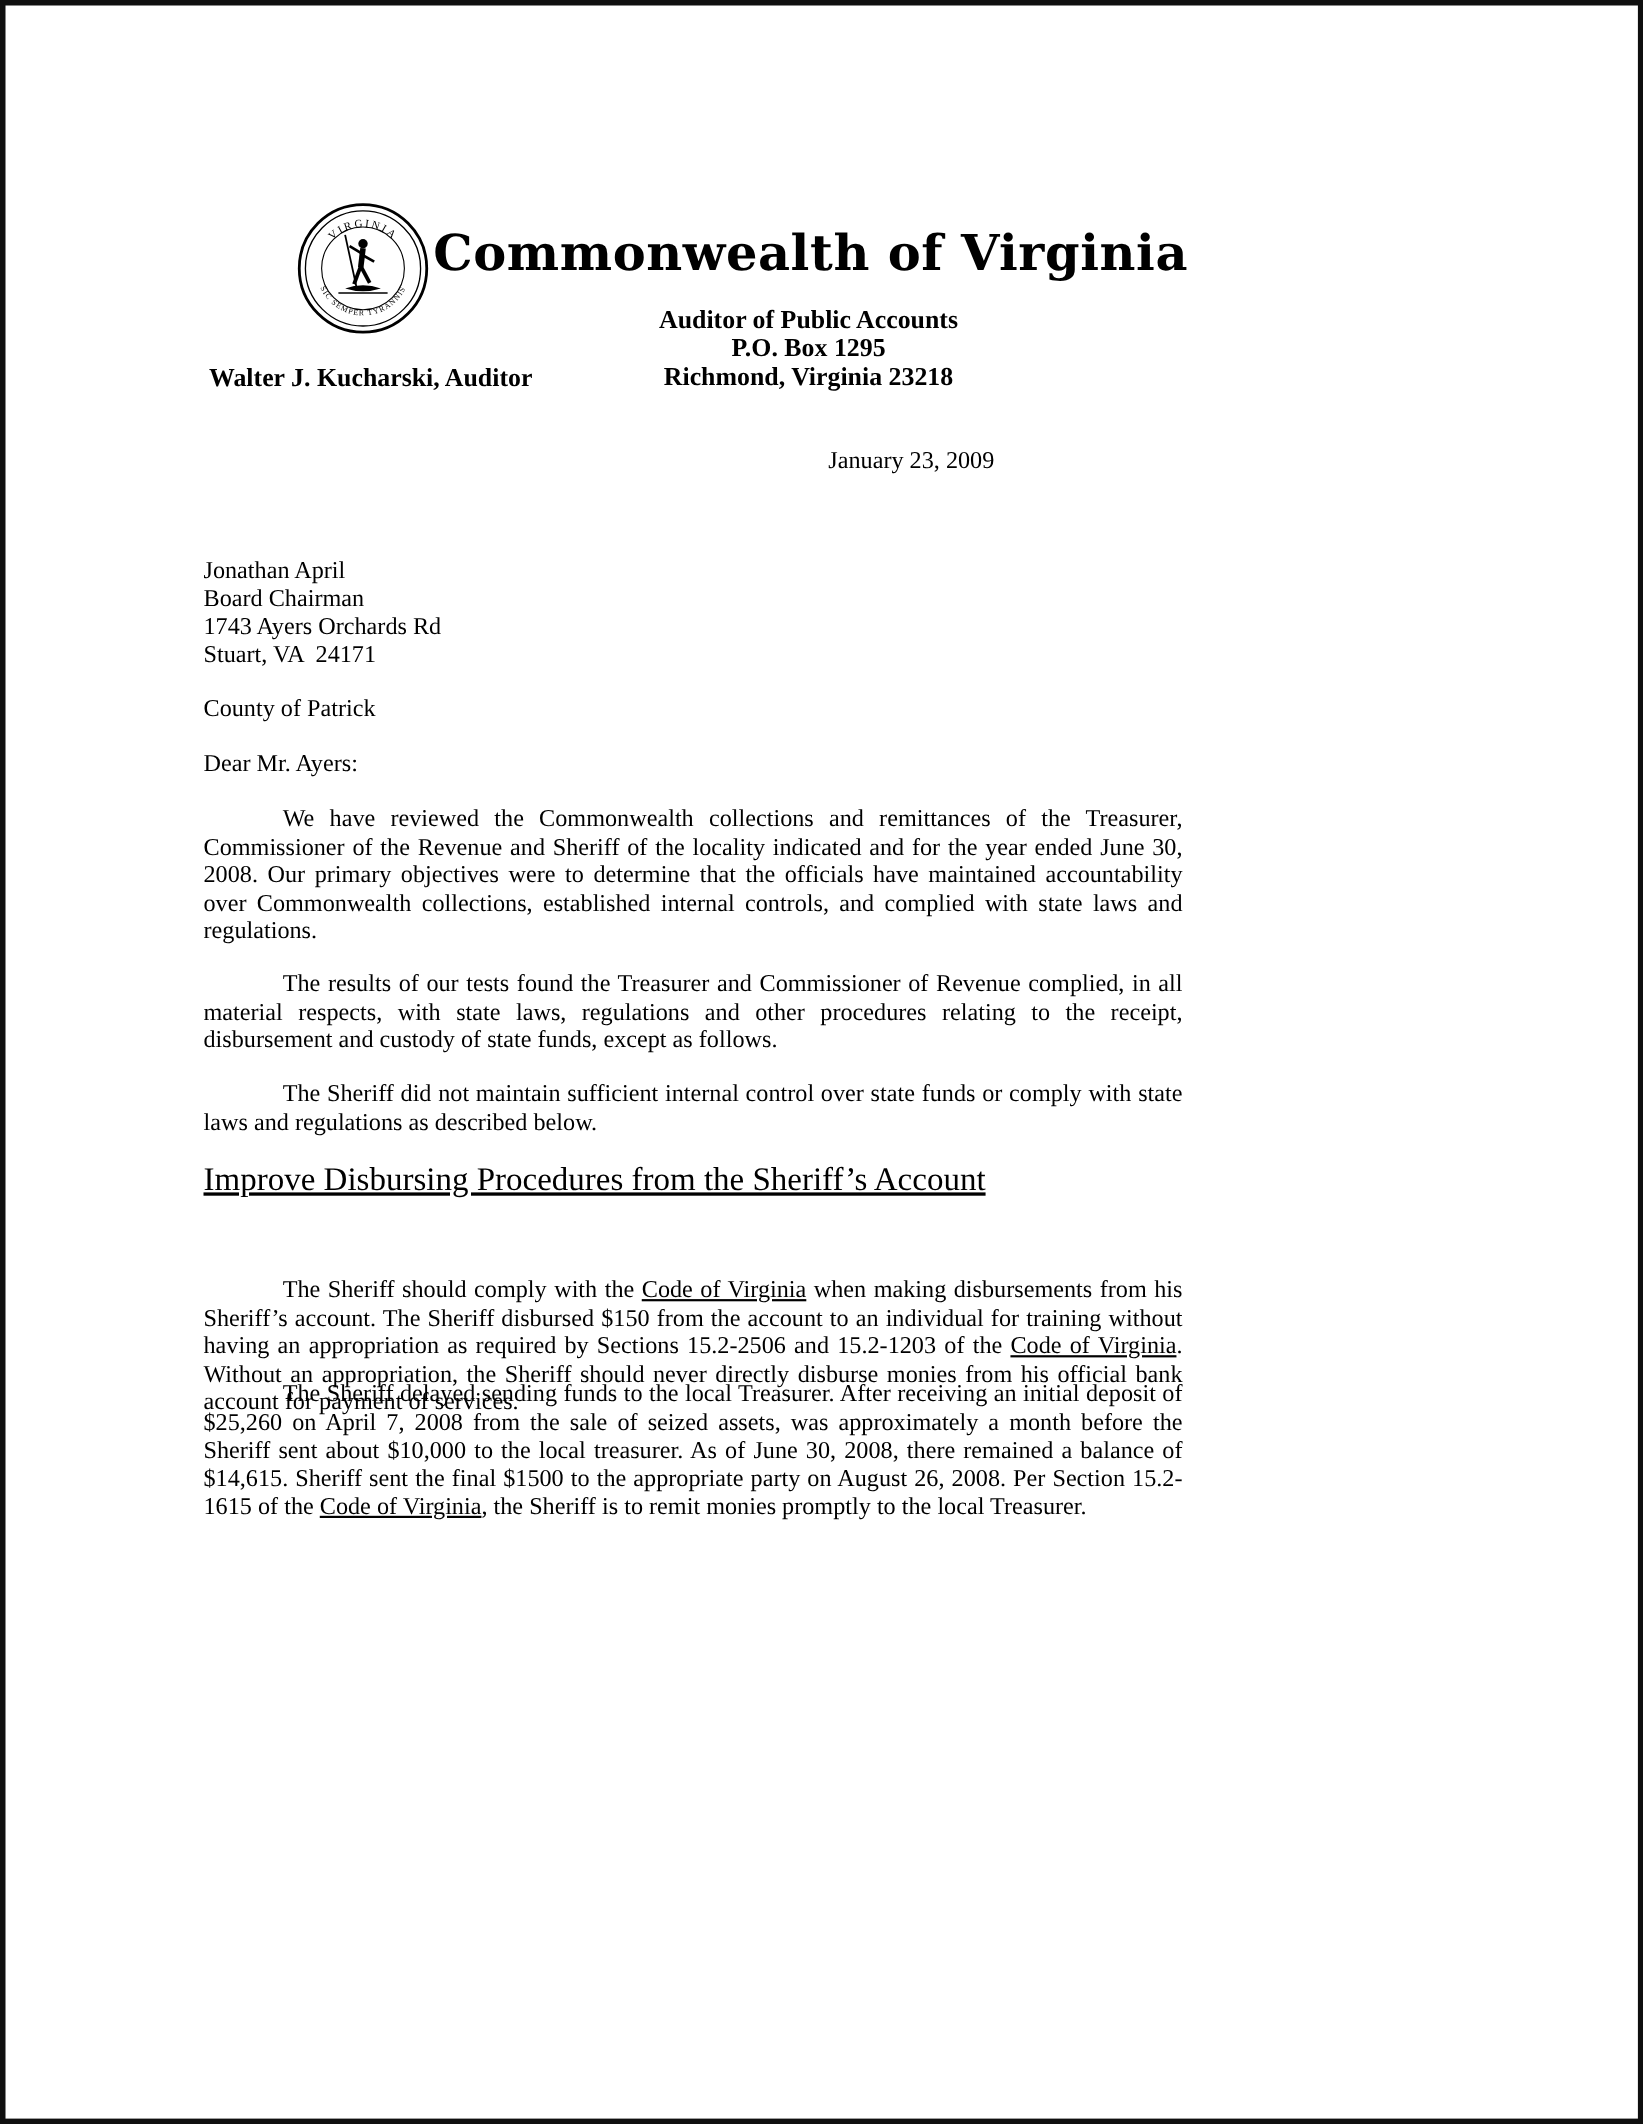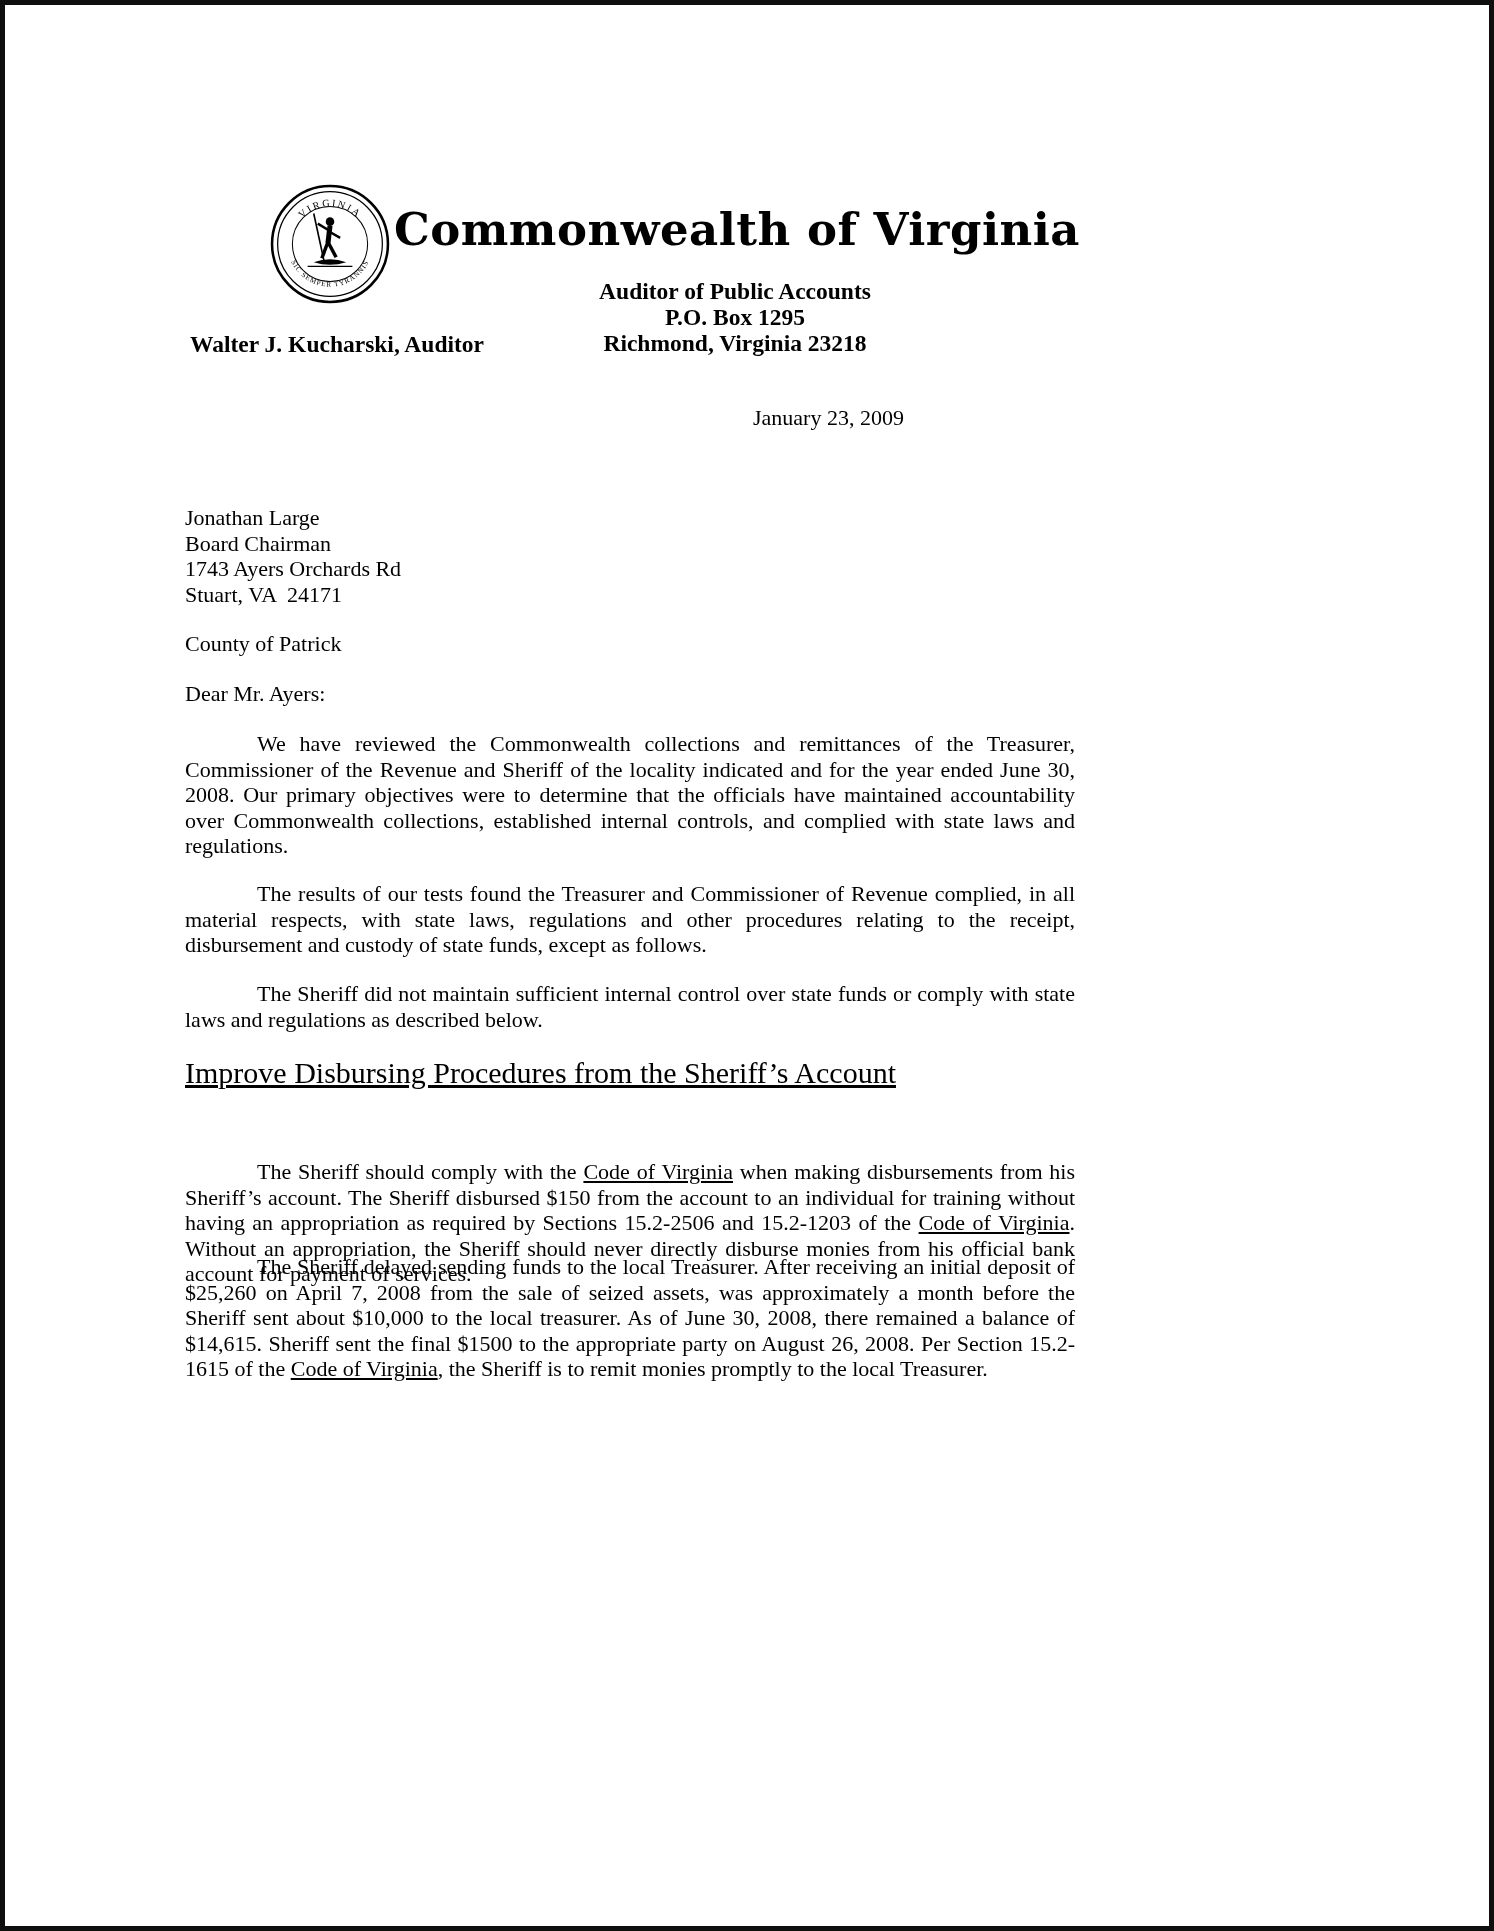--- a/index.html
+++ b/index.html
@@ -143,21 +143,21 @@
     <div>Auditor of Public Accounts</div>
     <div>P.O. Box 1295</div>
     <div>Richmond, Virginia 23218</div>
   </div>
 
   <div class="lh-auditor">Walter J. Kucharski, Auditor</div>
 
   <div class="date">January 23, 2009</div>
 
   <div class="recipient">
-    <div>Jonathan Large</div>
+    <div>Jonathan April</div>
     <div>Board Chairman</div>
     <div>1743 Ayers Orchards Rd</div>
     <div class="prewrap">Stuart, VA  24171</div>
   </div>
 
   <div class="locality">County of Patrick</div>
 
   <div class="salutation">Dear Mr. Ayers:</div>
 
   <p class="para" id="p1">We have reviewed the Commonwealth collections and remittances of the Treasurer, Commissioner of the Revenue and Sheriff of the locality indicated and for the year ended June 30, 2008.  Our primary objectives were to determine that the officials have maintained accountability over Commonwealth collections, established internal controls, and complied with state laws and regulations.</p>

